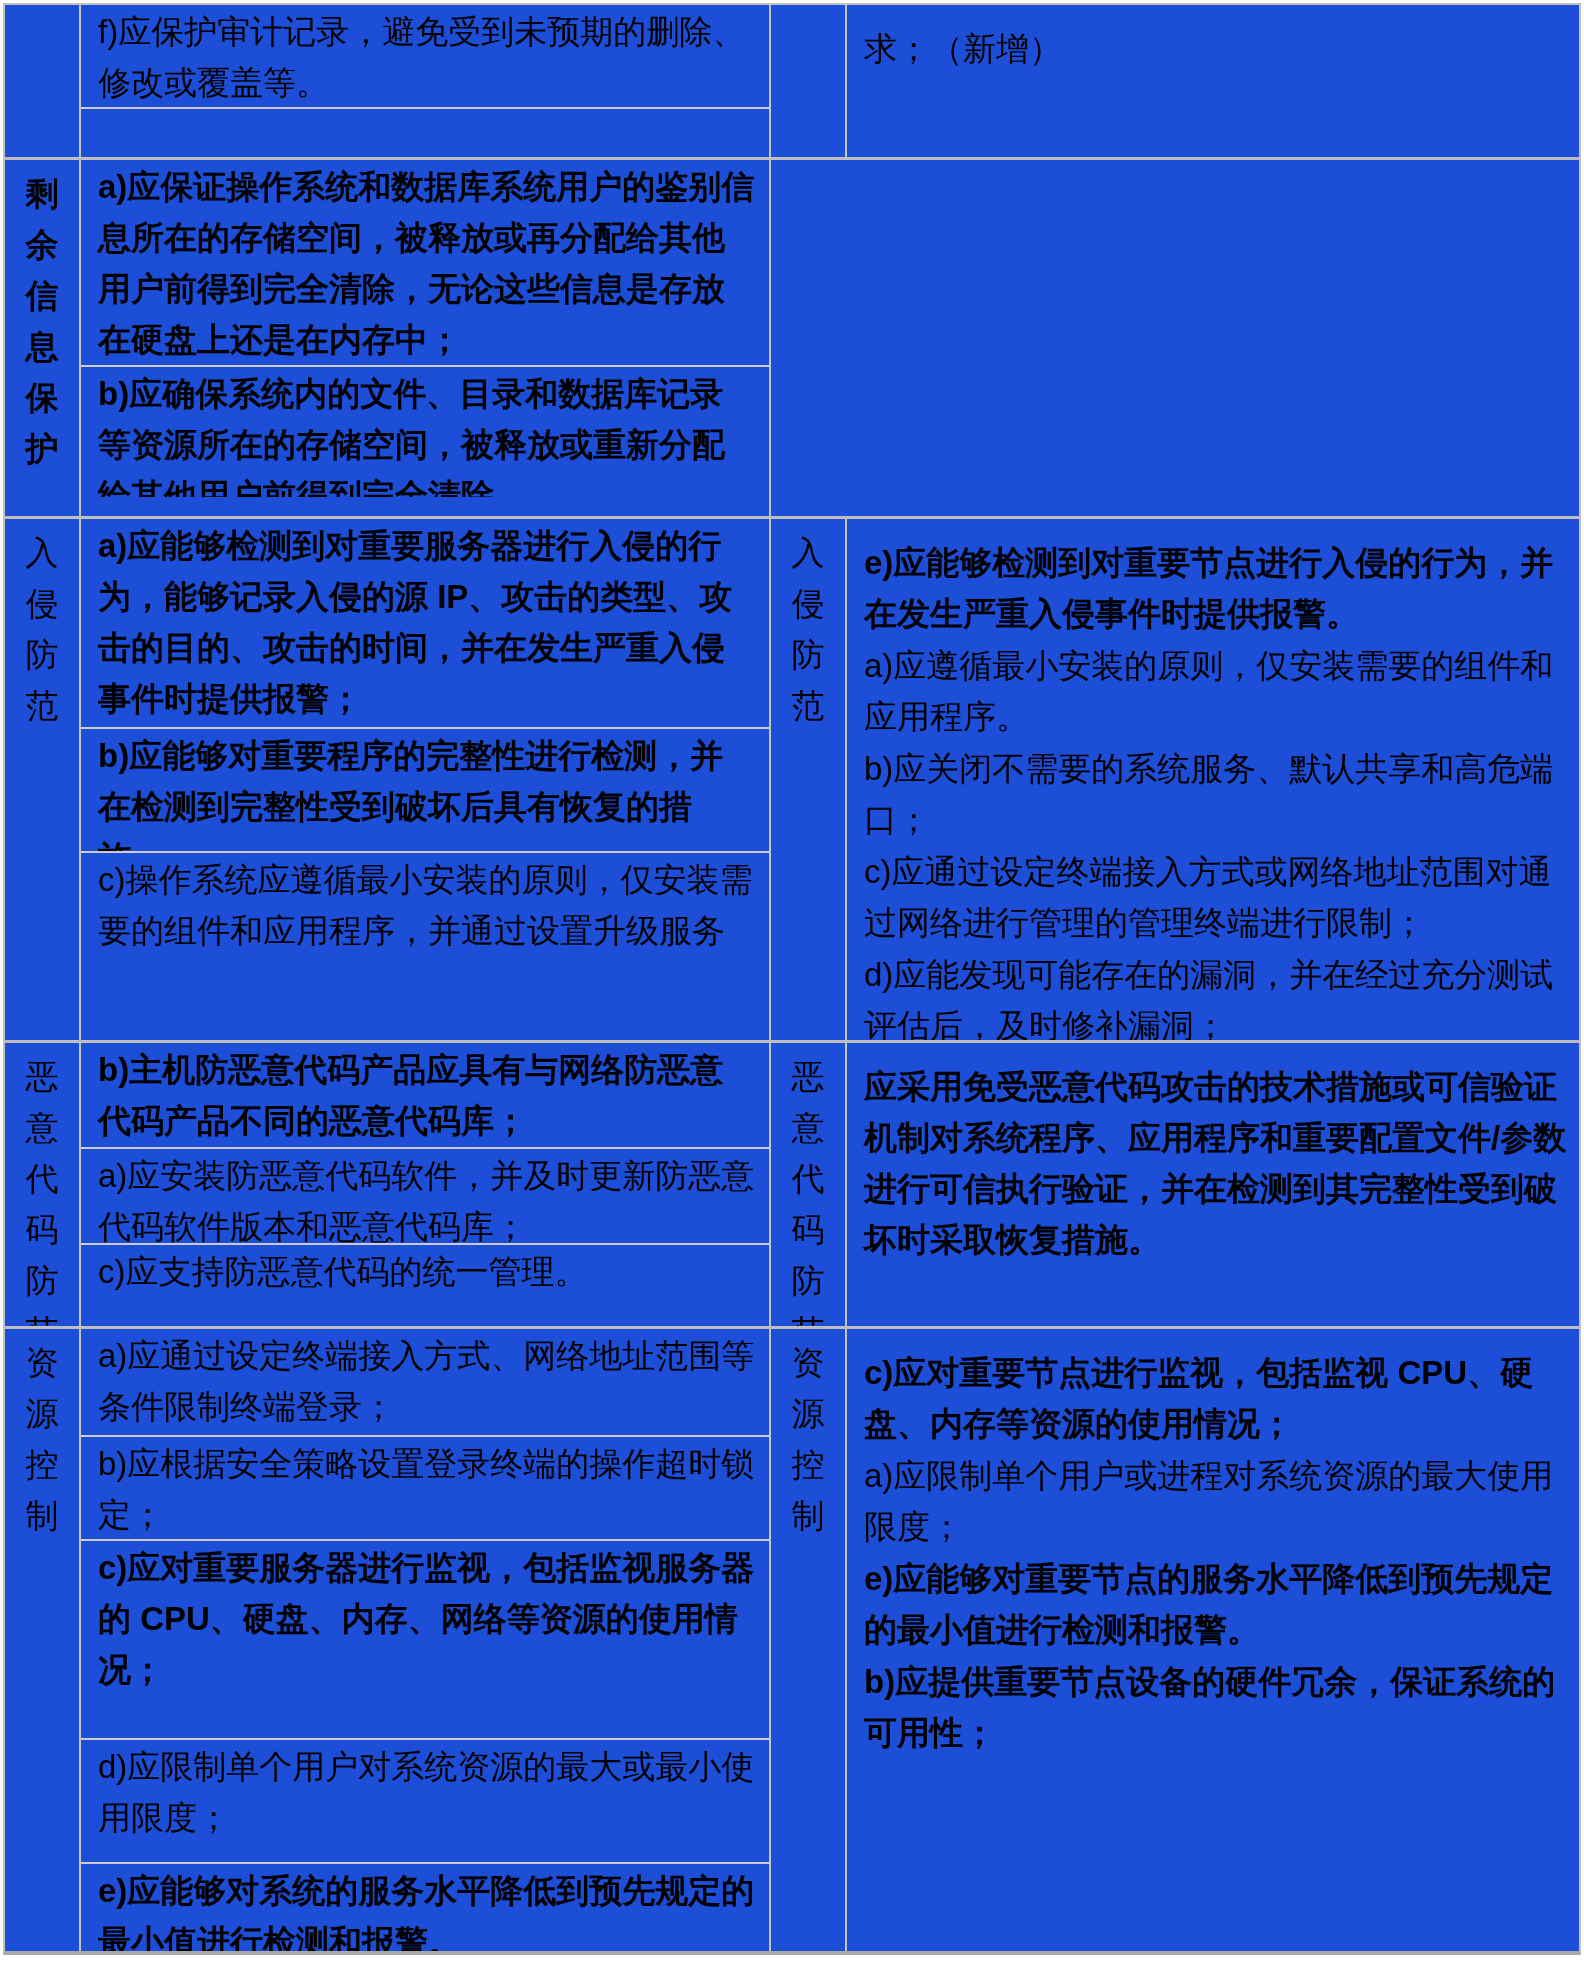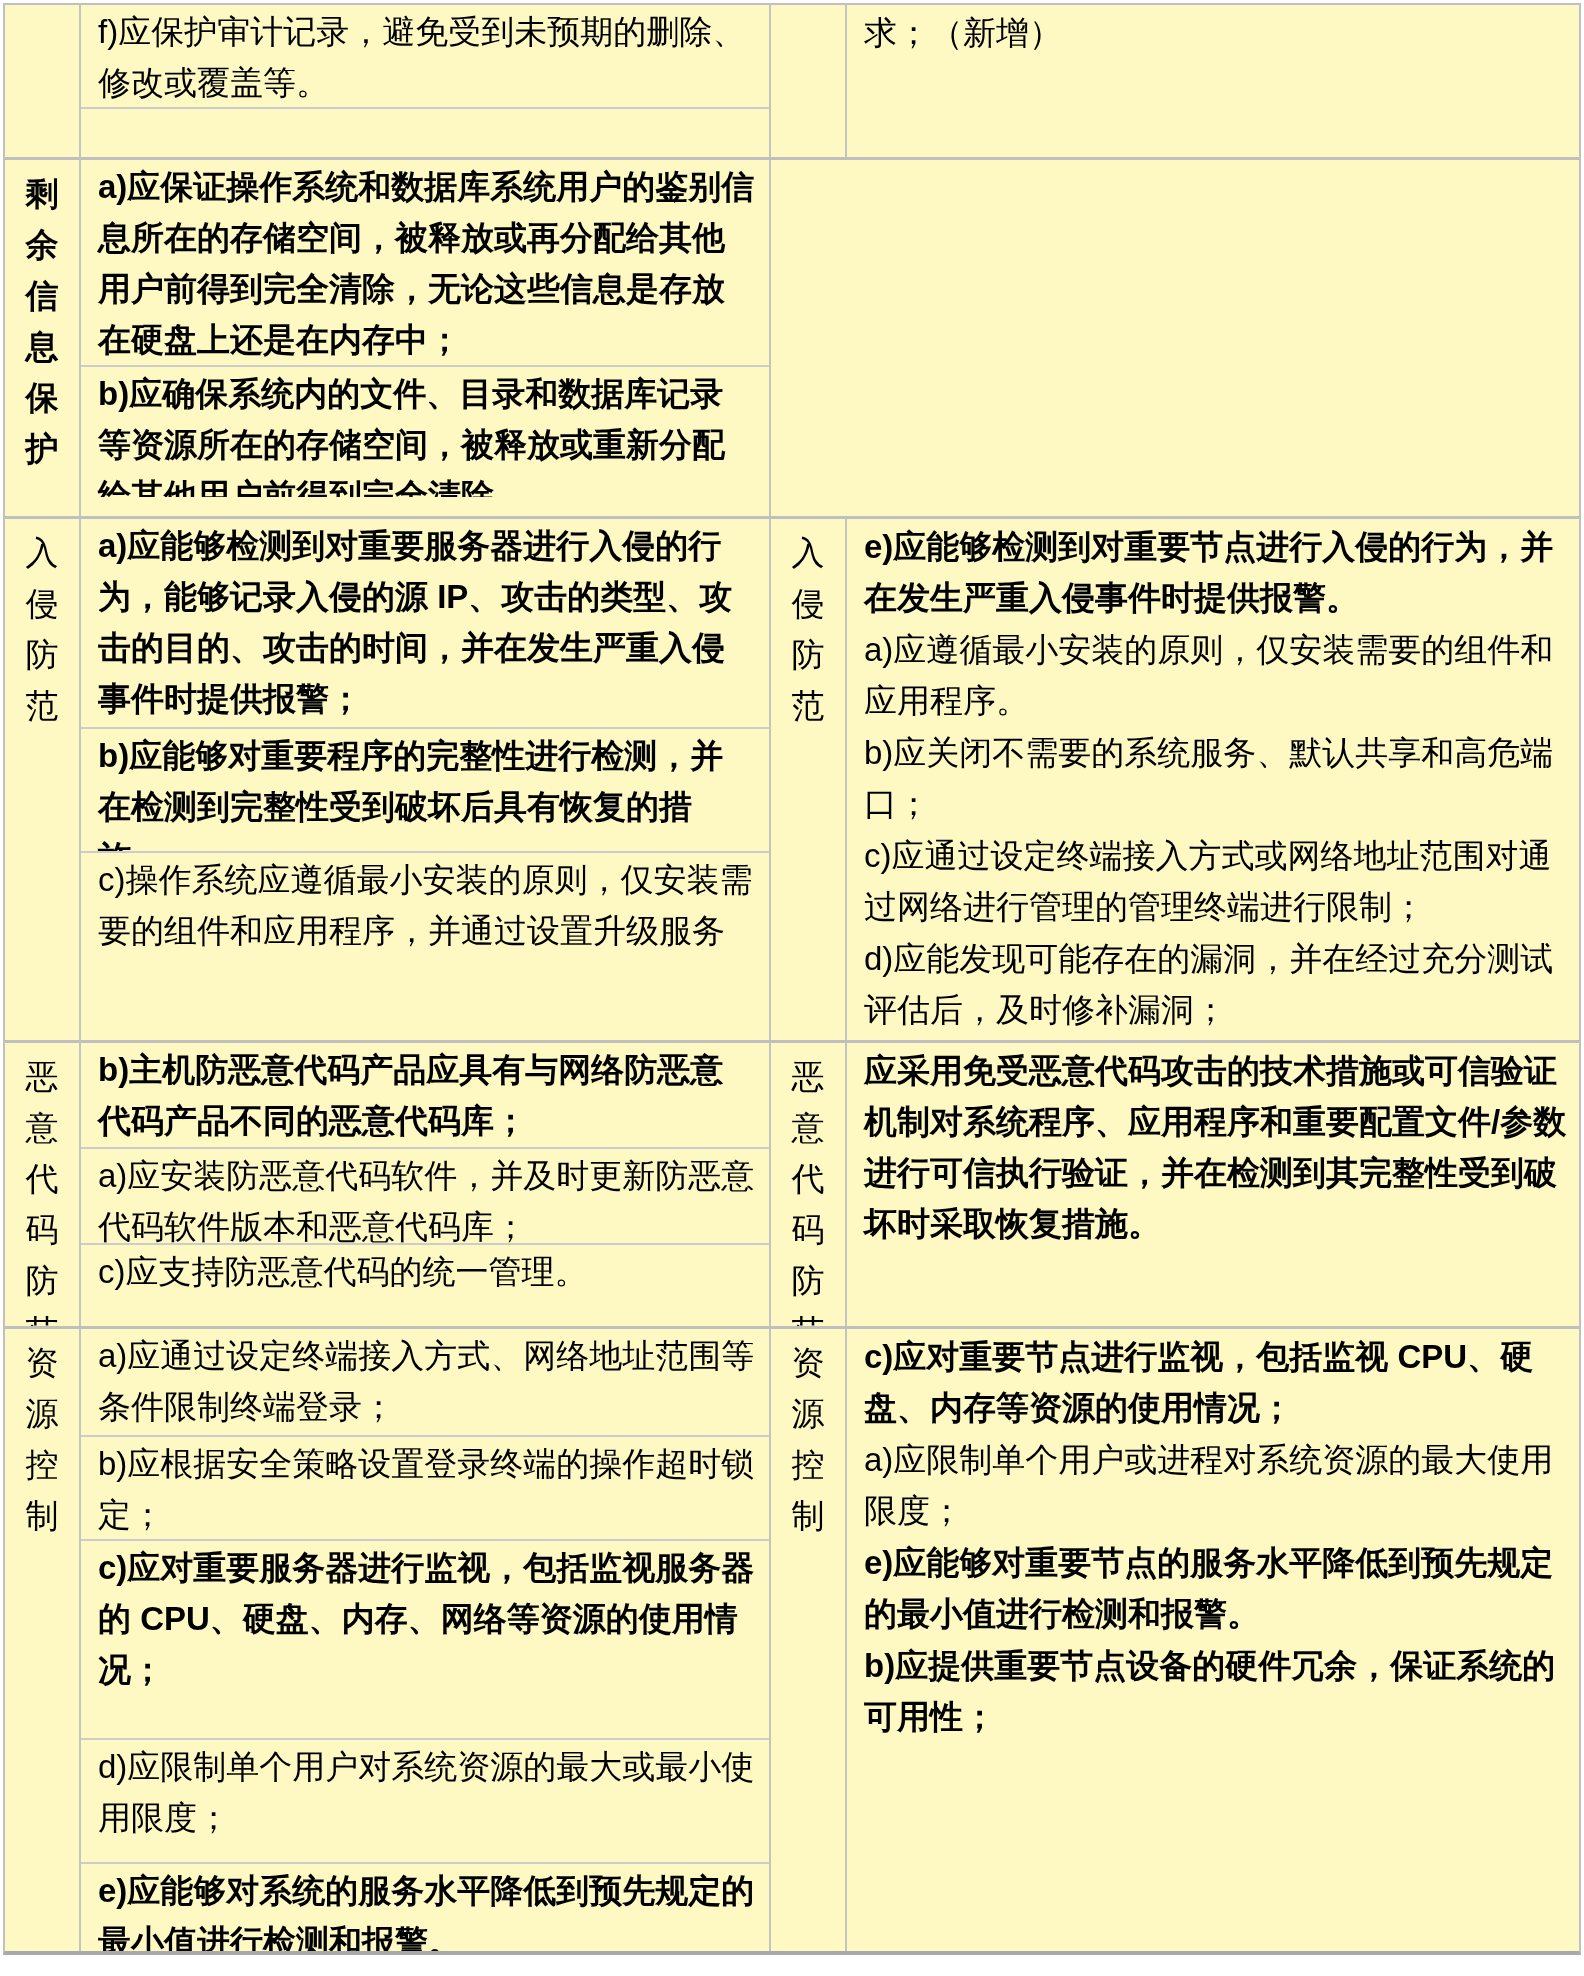--- a/index.html
+++ b/index.html
@@ -4,37 +4,37 @@
 <style>
   html,body{margin:0;padding:0;}
   body{
     width:1584px;height:1976px;overflow:hidden;background:#ffffff;
     font-family:"Liberation Sans","DejaVu Sans",sans-serif;color:#000;
   }
   *{box-sizing:border-box;}
   .tbl{
     margin:3px 3px 0 3px;width:1578px;
     border:2px solid #c0c0c0;border-bottom:4px solid #a9a9a9;
-    background:#fef9c3;
+    background:#1d4ed8;
   }
   .row{display:flex;border-top:3px solid #bfbfbf;}
   .row:first-child{border-top:0;}
   .cell{overflow:hidden;}
   .c1{width:74px;flex:0 0 74px;}
   .c2{width:690px;flex:0 0 690px;border-left:2px solid #c4c4c4;}
   .c3{width:76px;flex:0 0 76px;border-left:2px solid #c4c4c4;}
   .c4{flex:1;border-left:2px solid #c4c4c4;}
   .merge34{flex:1;border-left:2px solid #c4c4c4;}
   .sub{
     font-size:33px;line-height:51px;padding:1px 14px 0 17px;
     overflow:hidden;border-top:2px solid #cccccc;
   }
   .sub:first-child{border-top:0;}
   .para{font-size:33px;line-height:51px;padding:1px 10px 0 17px;}
-  .c4pad{padding-top:1px;}
+  .c4pad{padding-top:17px;}
   .b{font-weight:bold;}
   .vlabel{
     width:34px;margin:11px auto 0 auto;text-align:center;
     font-size:33px;line-height:51px;word-break:break-all;font-family:Liberation Mono, monospace;
   }
 </style>
 </head>
 <body>
 
 <div class="tbl">

